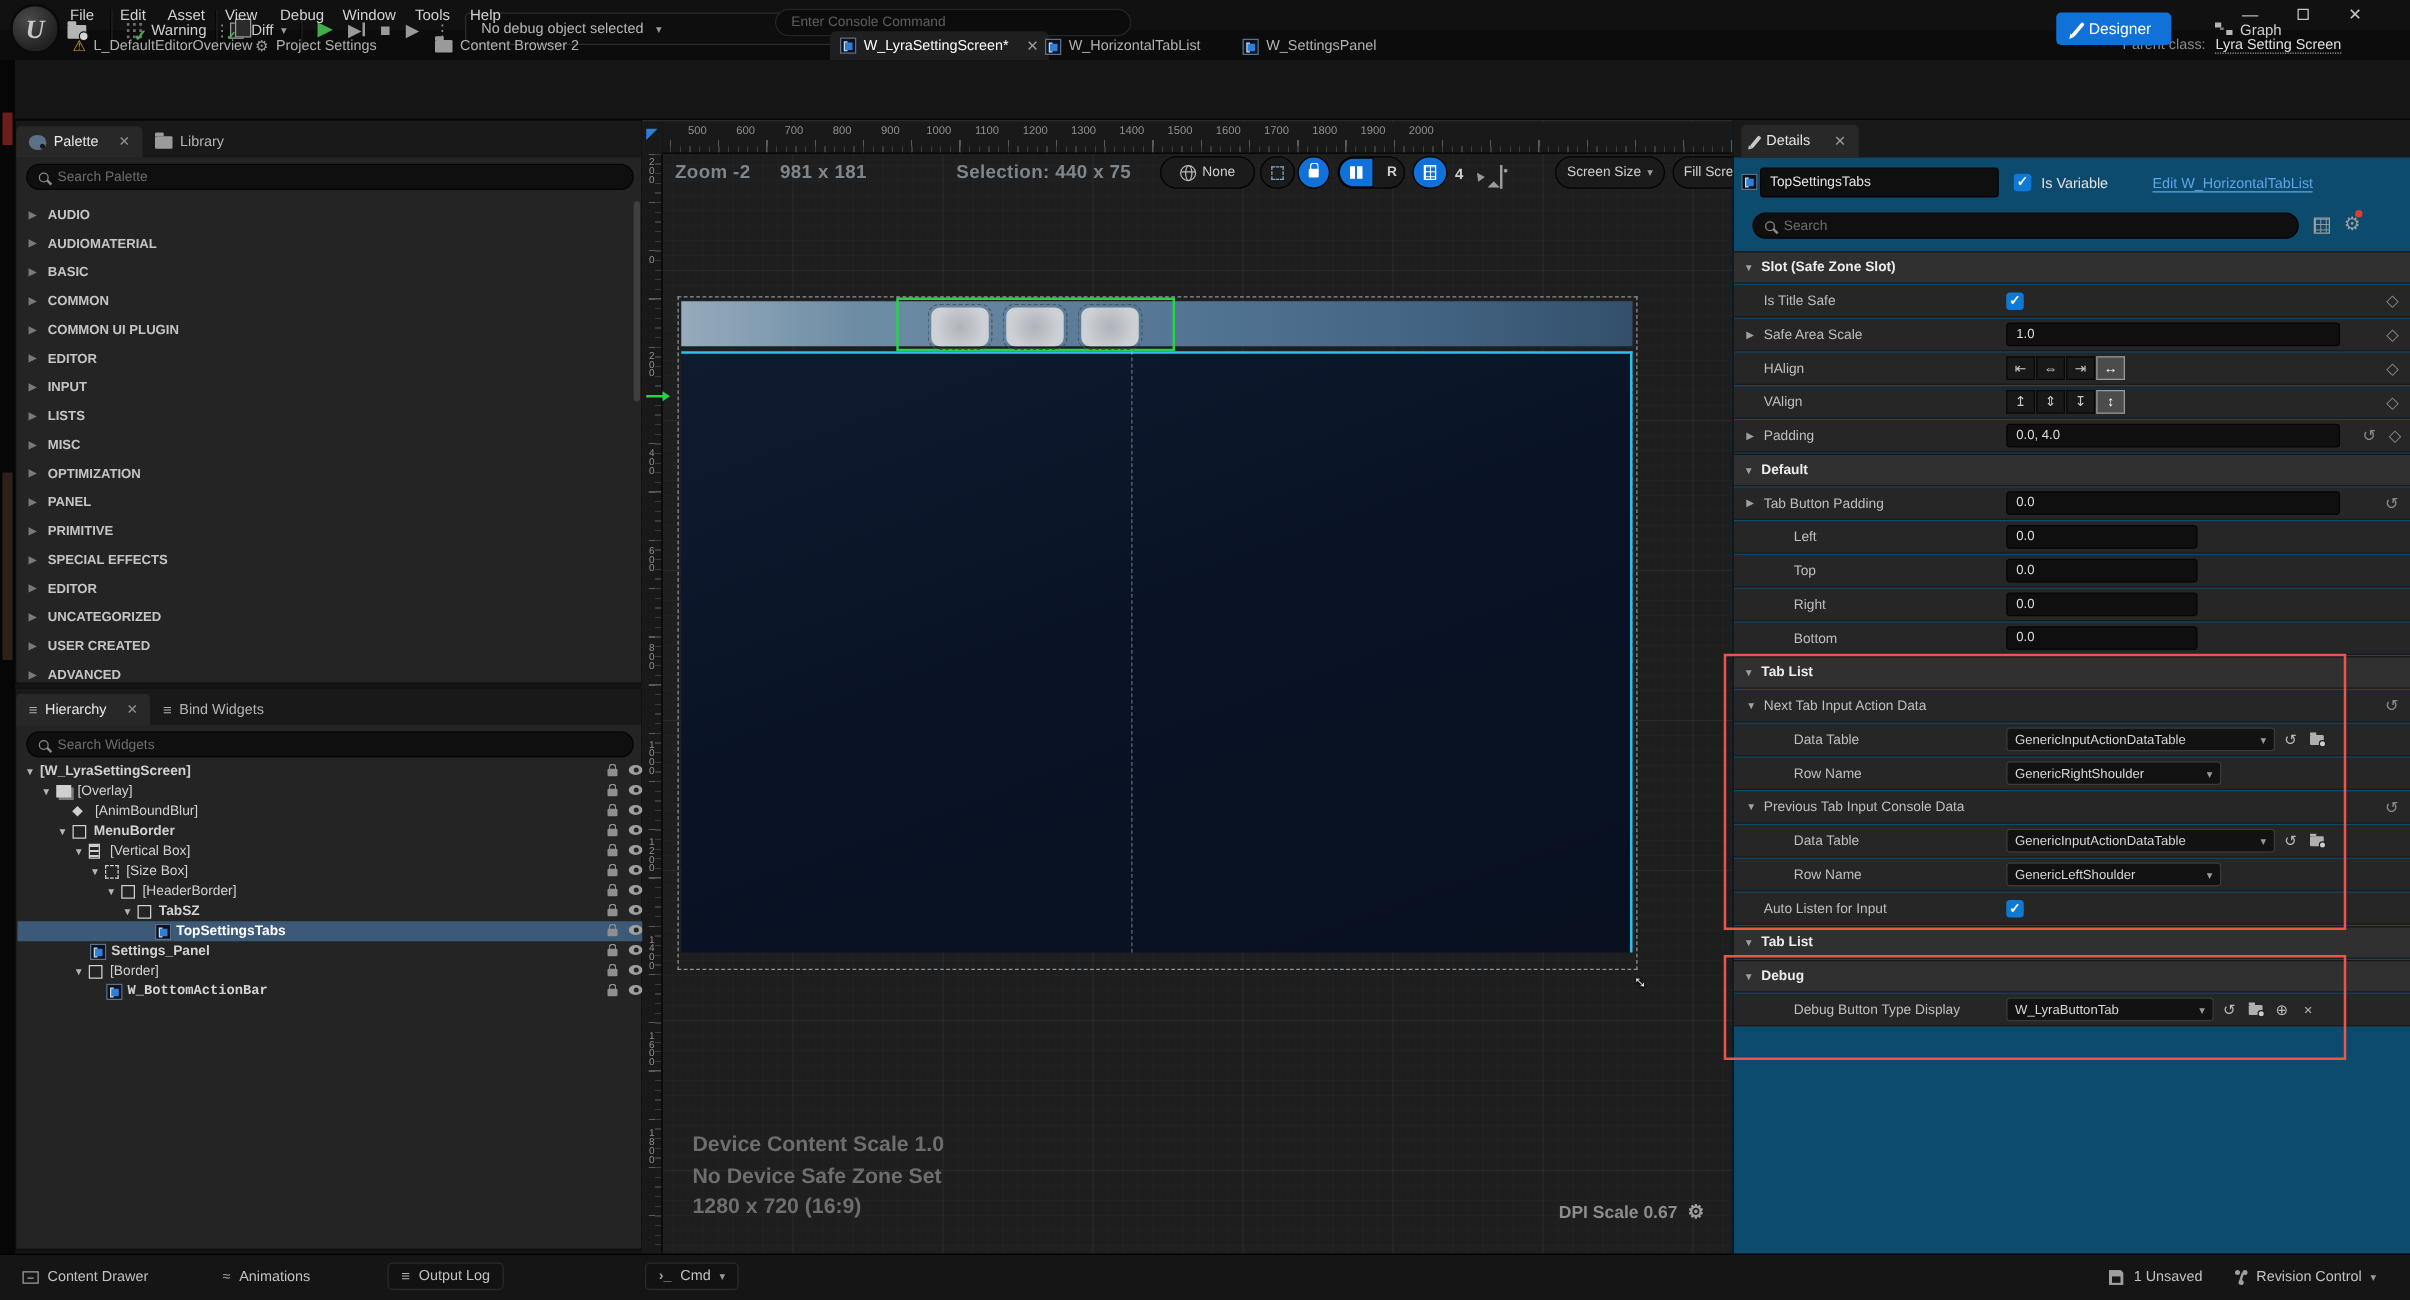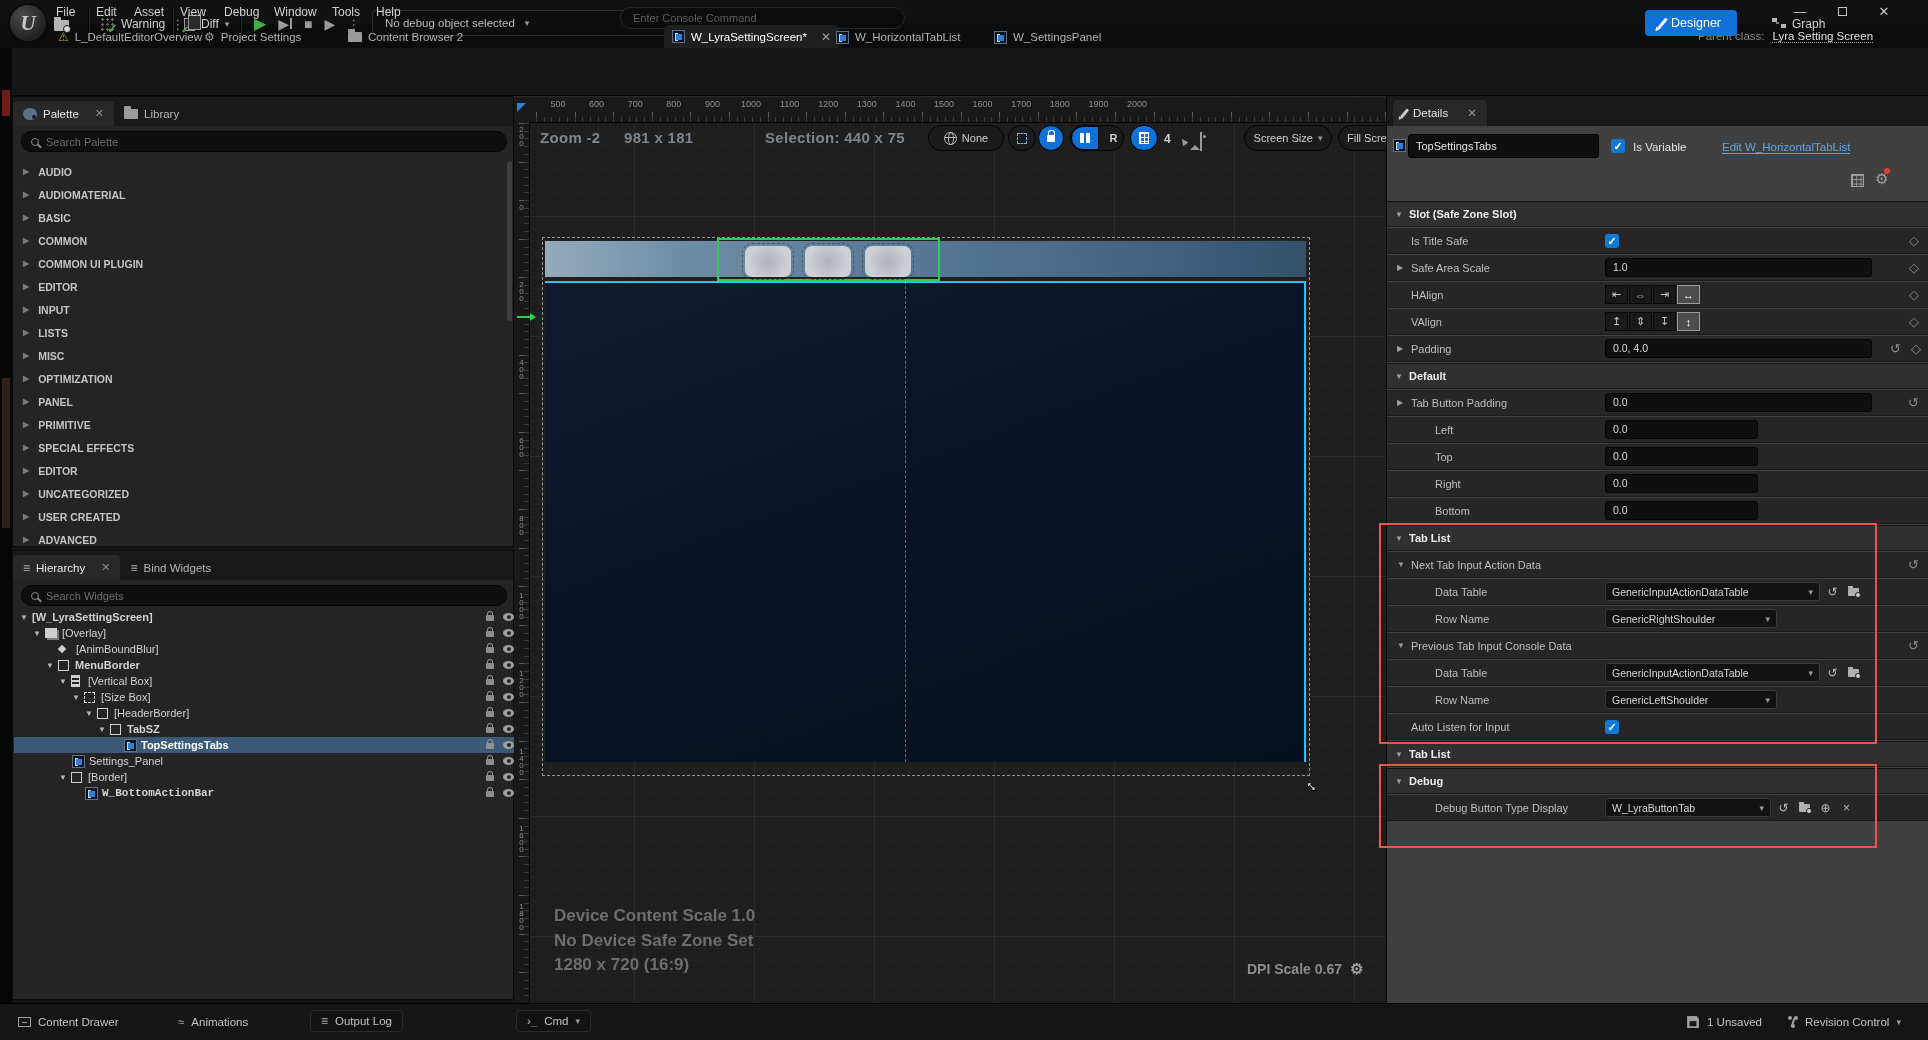--- a/index.html
+++ b/index.html
@@ -126,21 +126,21 @@
   .sline{position:absolute;font-family:"DejaVu Sans Mono",monospace;font-size:11px;color:#8ba1b5;letter-spacing:.2px}
   .sline b{color:#e9f1f8}
   .sline.yellow{color:#c9d32b}
   .canvas-note{position:absolute;font-weight:bold;font-size:17px;color:#6e6e6e;z-index:3}
   .dpi{position:absolute;font-weight:bold;font-size:14px;color:#8d8d8d;z-index:3;display:flex;gap:8px;align-items:center}
   .gear{color:#9f9f9f;font-size:15px}
   .resize-cursor{position:absolute;color:#fff;font-size:15px;transform:rotate(45deg);text-shadow:0 0 2px #000,1px 1px 1px #000;z-index:8}
   .anchor{position:absolute;width:14px;height:2px;background:#29d14c;z-index:6}
   .anchor::after{content:"";position:absolute;right:-5px;top:-3px;border-left:6px solid #29d14c;border-top:4px solid transparent;border-bottom:4px solid transparent}
   
-  .details{left:1386px;top:96px;width:542px;height:907px;background:#404040;border-left:1px solid #060606;overflow:visible}
+  .details{left:1386px;top:96px;width:542px;height:907px;background:#0c4a6e;border-left:1px solid #060606;overflow:visible}
   .dtabstrip{position:absolute;left:0;top:0;width:100%;height:30px;background:#191919}
   .dtab{position:absolute;left:6px;top:4px;height:26px;background:#282828;border-radius:4px 4px 0 0;display:flex;align-items:center;gap:7px;padding:0 10px;font-size:11.5px;color:#e6e6e6}
   .ic-pencil2{width:3px;height:11px;background:#c9c9c9;transform:rotate(40deg);border-radius:1px;position:relative}
   .ic-pencil2::after{content:"";position:absolute;bottom:-3px;left:-1px;border-left:2.5px solid transparent;border-right:2.5px solid transparent;border-top:3px solid #c9c9c9}
   .namerow{position:absolute;left:0;top:36px;width:100%;height:30px}
   .nameinput{position:absolute;left:21px;top:2px;width:191px;height:24px;background:#0f0f0f;border:1px solid #040404;border-radius:3px;color:#e4e4e4;font-size:11px;padding:0 7px;font-family:"Liberation Sans",sans-serif;outline:none}
   .checkbox{width:14px;height:14px;background:#0f7ad6;border-radius:3px;color:#fff;font-size:11px;line-height:14px;text-align:center;font-weight:bold;flex:none}
   .link{color:#5ea5e8;font-size:11.5px;border-bottom:1px solid #5ea5e8}
   .drow{position:absolute;left:0;width:542px;height:26px;background:#262626;border-bottom:1px solid #1b1b1b;display:flex;align-items:center;font-size:11px;color:#bfbfbf}
   .drow.sec{background:#303030;font-weight:bold;color:#ececec;border-top:1px solid #161616}
@@ -406,21 +406,21 @@
         <span class="eye"><span class="ic-eye"></span></span>
       </div>
       <div class="hrow sel" style="top: 186px;">
         <span class="ic-widget" style="position: absolute; left: 110px;"></span>
         <span style="position: absolute; left: 127px; font-weight: bold; color: rgb(255, 255, 255);">TopSettingsTabs</span>
         <span class="lock"><span class="ic-lock"></span></span>
         <span class="eye"><span class="ic-eye"></span></span>
       </div>
       <div class="hrow" style="top: 202px;">
         <span class="ic-widget" style="position: absolute; left: 58px;"></span>
-        <span style="position: absolute; left: 75px; font-weight: normal;">Settings_Panel</span>
+        <span style="position: absolute; left: 75px; font-weight: bold;">Settings_Panel</span>
         <span class="lock"><span class="ic-lock"></span></span>
         <span class="eye"><span class="ic-eye"></span></span>
       </div>
       <div class="hrow" style="top: 218px;">
         <span class="arr" style="left: 45px;">▼</span>
         <span class="ic-border" style="position: absolute; left: 57px;"></span>
         <span style="position: absolute; left: 74px;">[Border]</span>
         <span class="lock"><span class="ic-lock"></span></span>
         <span class="eye"><span class="ic-eye"></span></span>
       </div>
@@ -573,20 +573,24 @@
         <span style="color:#9a9a9a;margin-left:12px">✕</span>
       </div>
   </div>
   <div class="namerow">
     <span class="ic-widget" style="position:absolute;left:6px;top:7px"></span>
     <input class="nameinput" value="TopSettingsTabs" style="">
     <span class="checkbox" style="position:absolute;left:224px;top:7px">✓</span>
     <span style="position:absolute;left:246px;top:9px;font-size:11.5px;color:#e2e2e2">Is Variable</span>
     <span class="link" style="position:absolute;left:335px;top:9px">Edit W_HorizontalTabList</span>
   </div>
+  <div class="well" style="left:15px;top:74px;width:437px">
+      <span class="ic-search"></span>
+      <input placeholder="Search" style="">
+    </div>
   <span class="dgridicon" style="position:absolute;left:464px;top:78px"></span>
   <span class="gearwrap" style="position:absolute;left:488px;top:74px"><span class="gear">⚙</span><span class="reddot"></span></span>
   <div id="details-rows">
       <div class="drow sec" style="top: 105px;">
         <span class="rarr" style="left: 8px;">▼</span>
         <span class="dlabel" style="left: 22px;">Slot (Safe Zone Slot)</span>
       </div>
       <div class="drow" style="top: 132px;">
         <span class="dlabel" style="left: 24px;">Is Title Safe</span>
         <div class="vwrap">

